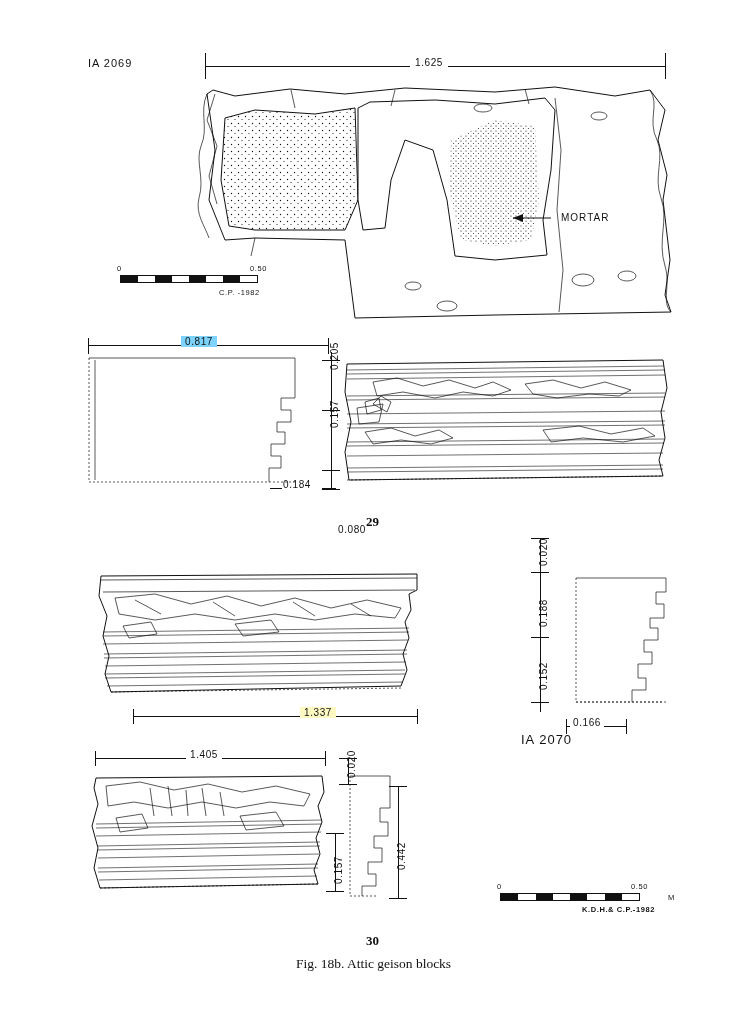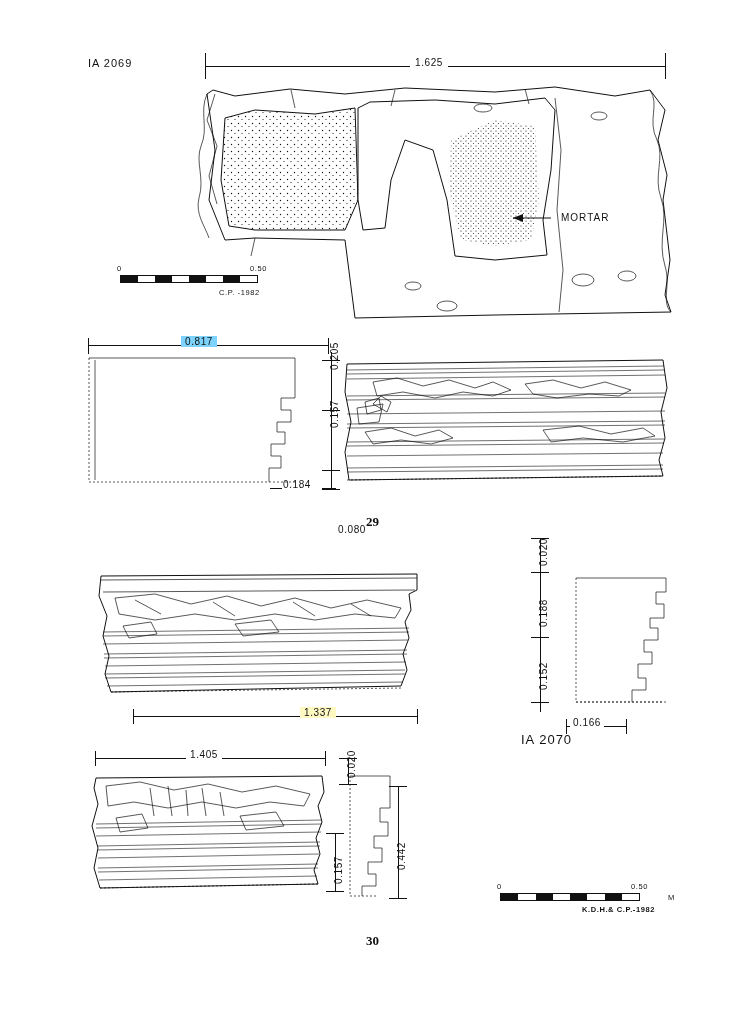--- a/index.html
+++ b/index.html
@@ -292,14 +292,15 @@
         <i></i>
     </div>
   </div>
   <div class="lbl tiny" style="left:497px;top:882px;">0</div>
   <div class="lbl tiny" style="left:631px;top:882px;">0.50</div>
   <div class="lbl tiny" style="left:668px;top:893px;">M</div>
   <div class="lbl tiny" style="left:582px;top:905px;font-weight:bold;">K.D.H.&amp; C.P.-1982</div>
 
   <div class="num" style="left:366px;top:933px;">30</div>
 
+  <div class="caption" style="left:0;top:956px;">Fig. 18b. Attic geison blocks</div>
 
 </div>
 
 </body></html>

